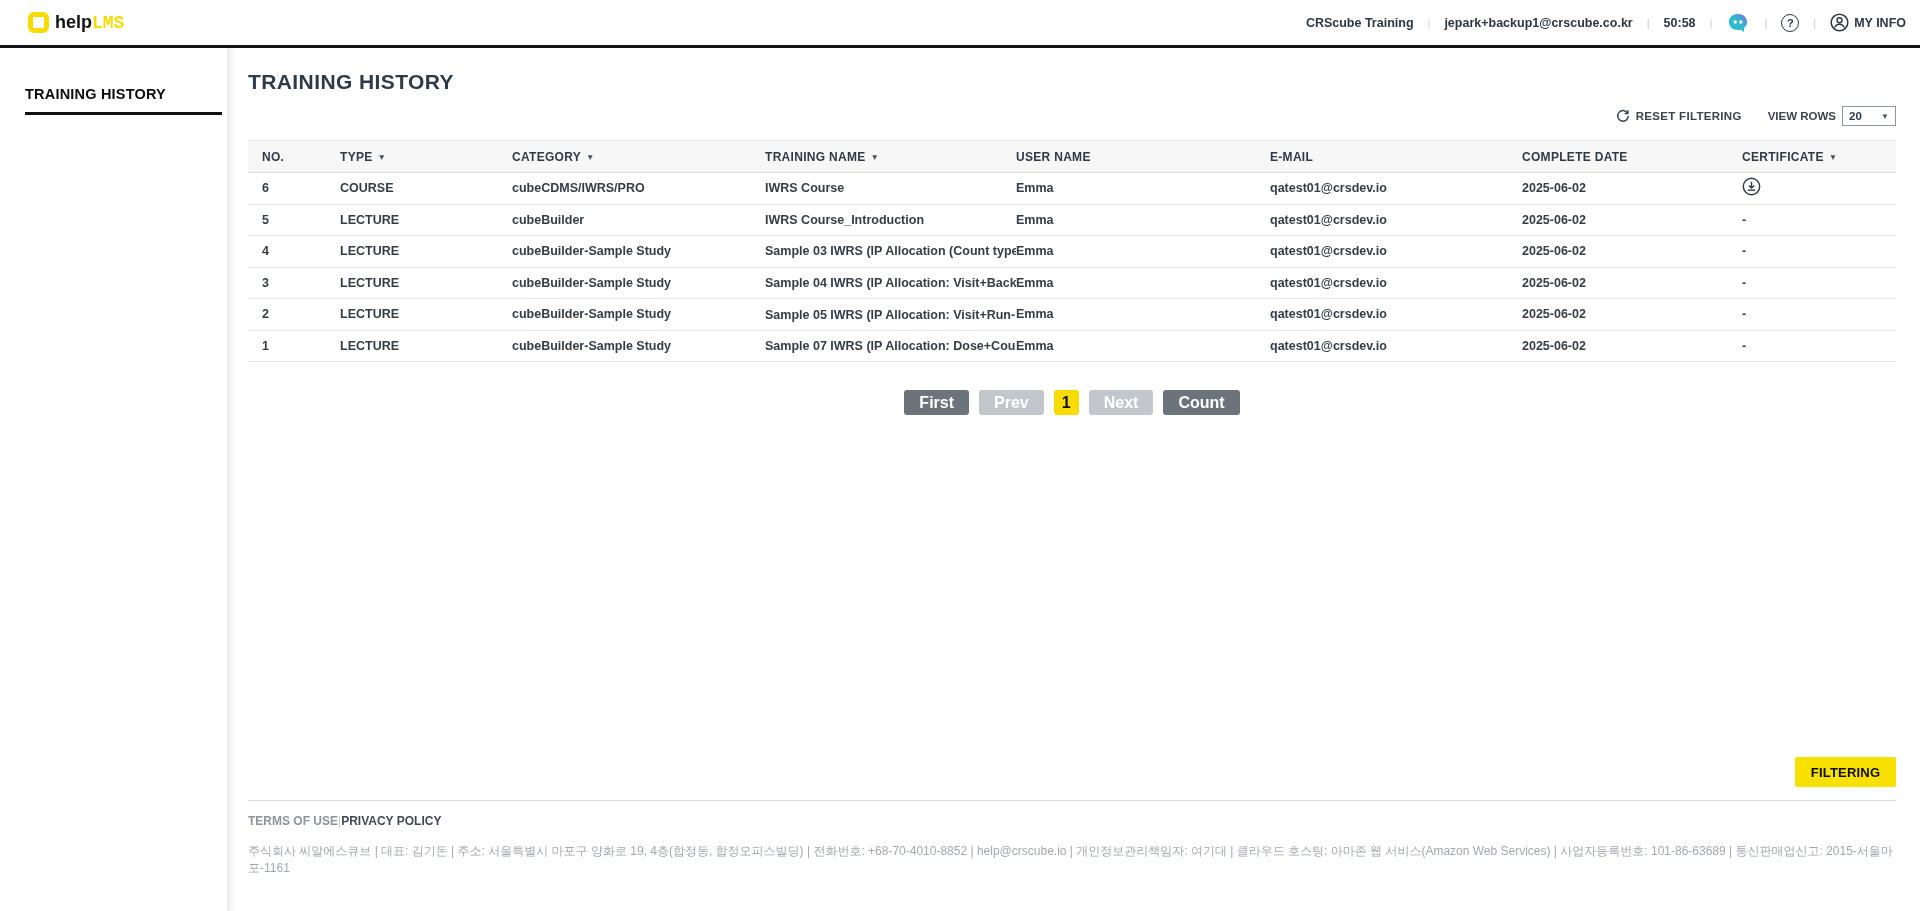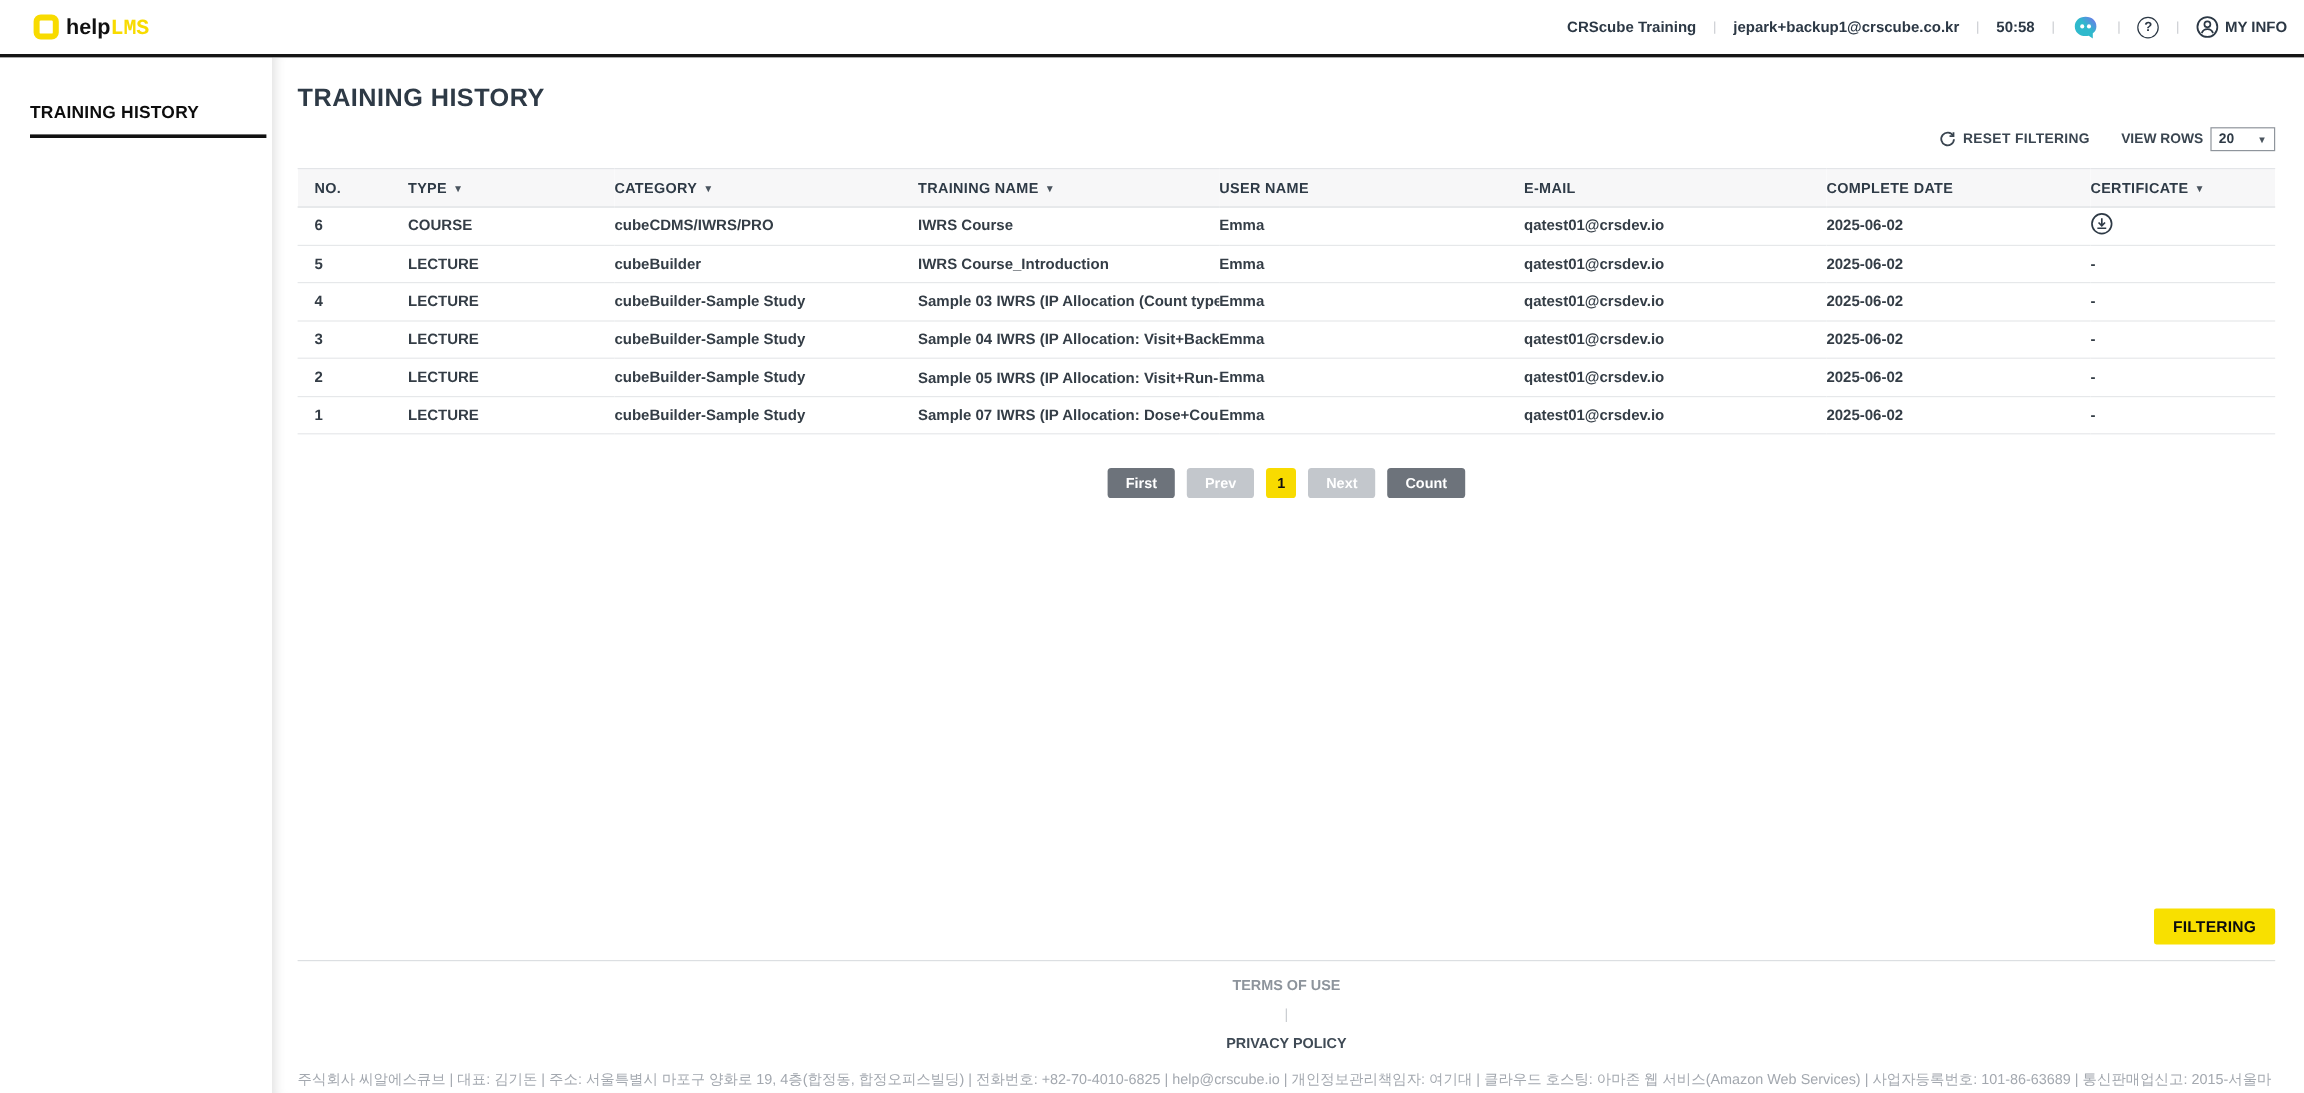--- a/index.html
+++ b/index.html
@@ -57,36 +57,36 @@
   table.history tbody tr { height: 31.5px; border-bottom: 1px solid #e6e8ea; }
   table.history td { font-size: 12.5px; font-weight: 600; color: #343d46;
                      white-space: nowrap; overflow: hidden; text-overflow: clip; }
   table.history th:first-child, table.history td:first-child { padding-left: 14px; }
   .cert-icon { display: inline-block; vertical-align: middle; cursor: pointer; }
 
   
   .pagination { width: 1648px; display: flex; justify-content: center; align-items: center;
                 gap: 10px; margin-top: 28px; }
   .pg-btn { height: 25px; padding: 0 15px; border: none; border-radius: 3px;
-            font-family: "Liberation Sans", sans-serif; font-size: 12px; font-weight: 700;
+            font-family: "Liberation Sans", sans-serif; font-size: 16px; font-weight: 700;
             color: #fff; cursor: pointer; }
   .pg-strong { background: #6d737b; }
   .pg-disabled { background: #c3c7cc; }
   .pg-current { width: 25px; padding: 0; background: #f8db00; color: #111; }
 
   
   .download-btn { position: absolute; right: 24px; bottom: 124px; width: 101px; height: 30px;
                   background: #f8e000; border: none; border-radius: 2px;
                   font-family: "Liberation Sans", sans-serif;
                   font-size: 13px; font-weight: 700; color: #0d0d0d; letter-spacing: 0.2px; cursor: pointer; }
 
   
   .footer { position: absolute; left: 21px; right: 24px; bottom: 0; height: 111px;
             border-top: 1px solid #dcdfe2; padding-top: 13px; }
-  .footer-links { display: flex; align-items: center; gap: 10px; font-size: 12px; font-weight: 700; flex-direction: column; }
+  .footer-links { display: flex; align-items: center; font-size: 12px; font-weight: 700; }
   .link-terms { color: #8d949c; cursor: pointer; }
   .link-sep { color: #c9ccd0; font-weight: 400; }
   .link-privacy { color: #3f4a55; cursor: pointer; }
   .company-info { margin-top: 15px; font-size: 12px; font-weight: 400; color: #a3a8af; letter-spacing: 0; }
 </style>
 </head>
 <body>
 
 <div class="page">
 
@@ -259,17 +259,17 @@
     </div>
 
     <button class="download-btn">FILTERING</button>
 
     <div class="footer">
       <div class="footer-links">
         <span class="link-terms">TERMS OF USE</span>
         <span class="link-sep">|</span>
         <span class="link-privacy">PRIVACY POLICY</span>
       </div>
-      <div class="company-info">주식회사 씨알에스큐브 | 대표: 김기돈 | 주소: 서울특별시 마포구 양화로 19, 4층(합정동, 합정오피스빌딩) | 전화번호: +82-70-4010-6825 | help@crscube.io | 개인정보관리책임자: 여기대 | 클라우드 호스팅: 아마존 웹 서비스(Amazon Web Services) | 사업자등록번호: 101-86-63689 | 통신판매업신고: 2015-서울마포-1161</div>
+      <div class="company-info">주식회사 씨알에스큐브 | 대표: 김기돈 | 주소: 서울특별시 마포구 양화로 19, 4층(합정동, 합정오피스빌딩) | 전화번호: +68-70-4010-8852 | help@crscube.io | 개인정보관리책임자: 여기대 | 클라우드 호스팅: 아마존 웹 서비스(Amazon Web Services) | 사업자등록번호: 101-86-63689 | 통신판매업신고: 2015-서울마포-1161</div>
     </div>
 
   </div>
 </div>
 
 </body></html>

